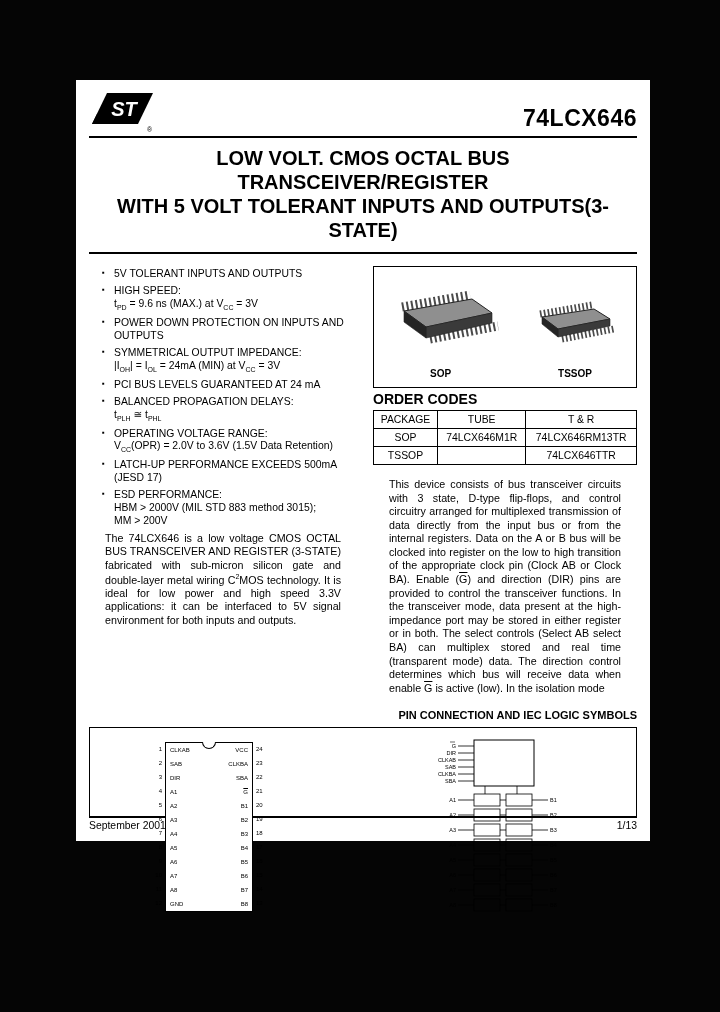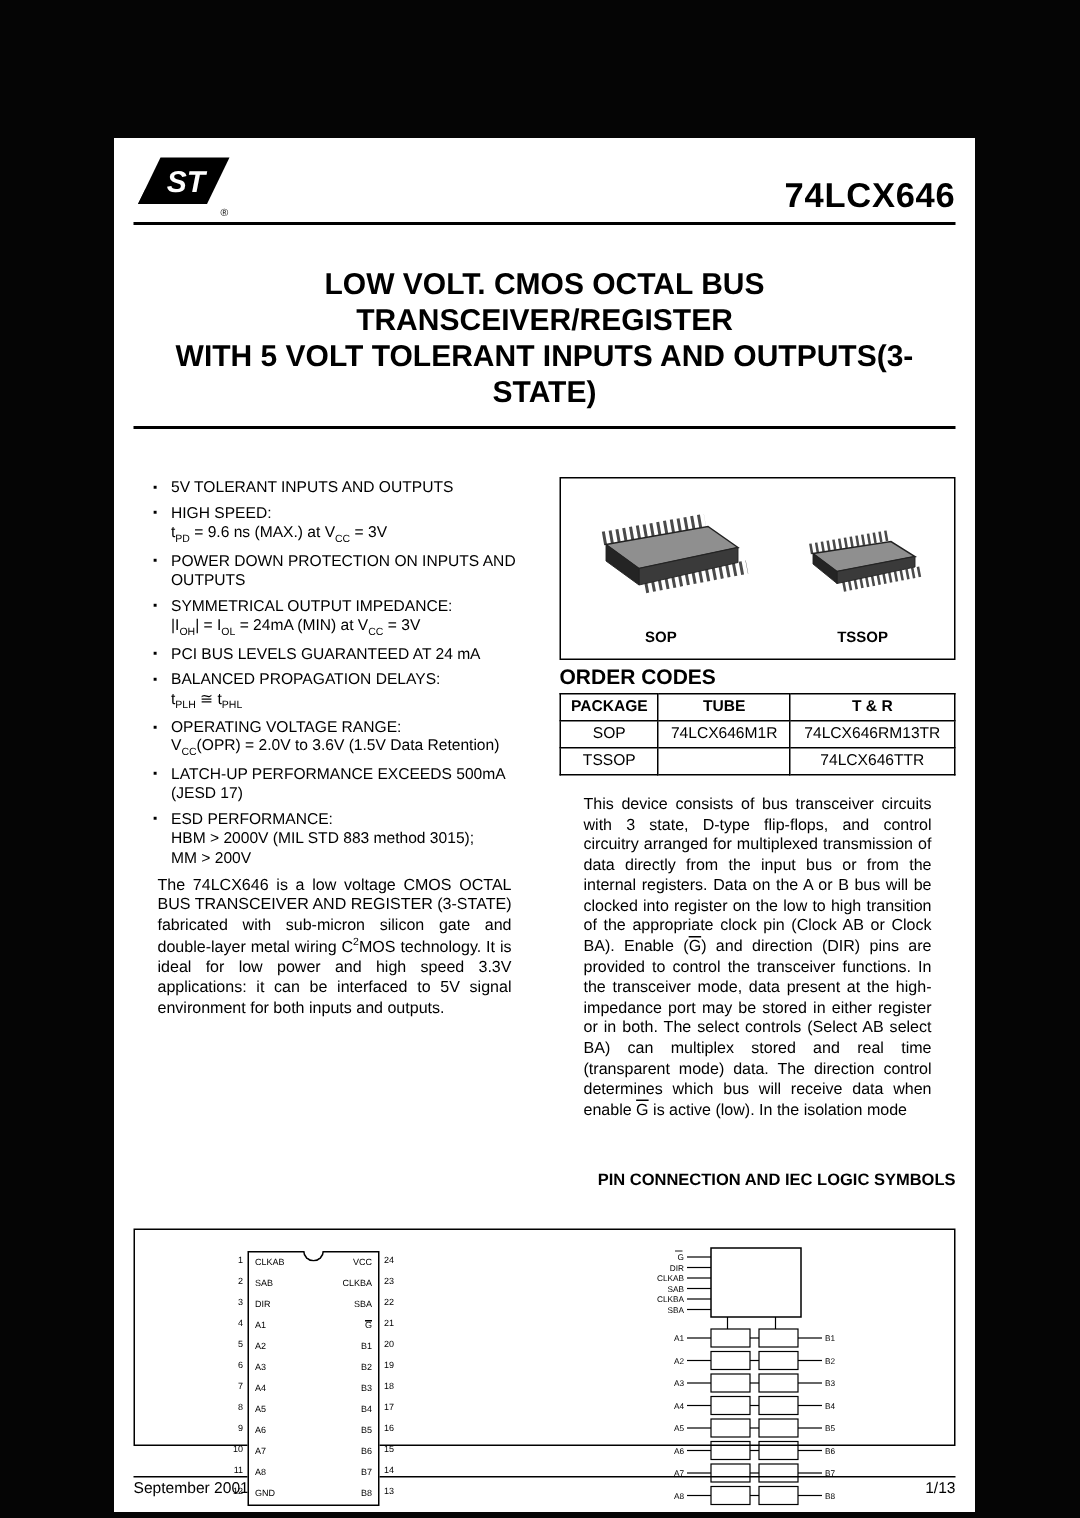--- a/index.html
+++ b/index.html
@@ -1,19 +1,19 @@
 <!DOCTYPE html>
 <html><head>
 <meta charset="utf-8">
 <style>
   html,body{margin:0;padding:0;background:#000;}
   body{width:720px;height:1012px;overflow:hidden;font-family:"Liberation Sans",sans-serif;color:#000;}
   .canvas{position:relative;width:720px;height:1012px;background:#050505;}
-  .page{position:absolute;left:76px;top:92px;width:574px;height:916px;background:#fff;box-sizing:border-box;
-        padding:8px 13px 10px;display:flex;flex-direction:column;gap:20px;}
+  .page{position:absolute;left:76px;top:80px;width:574px;height:761px;background:#fff;box-sizing:border-box;
+        padding:8px 13px 10px;display:flex;flex-direction:column;}
   
   .hdr{display:flex;justify-content:space-between;align-items:flex-end;border-bottom:2px solid #000;padding-bottom:2px;}
   .part{font-weight:bold;font-size:23px;letter-spacing:.5px;line-height:1;padding-bottom:4px;}
   
   .titleblk{border-bottom:2px solid #000;text-align:center;font-weight:bold;font-size:20px;line-height:1.2;padding:8px 0 10px;}
   
   .cols{display:flex;gap:16px;margin-top:12px;}
   .col-l{width:268px;flex:none;}
   .col-r{flex:1;min-width:0;}
   .features{list-style:none;margin:2px 12px 0;padding:0;font-size:10.4px;line-height:1.22;}
@@ -26,21 +26,21 @@
   .ov{text-decoration:overline;}
   
   .pkg-box{border:1px solid #000;height:120px;position:relative;}
   .pkg-label{position:absolute;bottom:8px;font-weight:bold;font-size:10px;}
   .lbl-sop{left:56px;}
   .lbl-tssop{right:44px;}
   .sop{position:absolute;left:16px;top:18px;}
   .tssop{position:absolute;right:14px;top:30px;}
   .oc{border-collapse:collapse;width:100%;margin-top:2px;}
   .oc th,.oc td{border:1px solid #000;font-size:10.4px;text-align:center;padding:2px 3px;height:13px;}
-  .oc th{font-weight:bold;}
+  .oc th{font-weight:normal;}
   .rpara{margin-top:13px;}
   
   .figh{font-weight:bold;font-size:11px;margin:14px 0 0;text-align:right;}
   .fig{border:1px solid #000;height:202px;margin-top:6px;position:relative;}
   .dip{position:absolute;left:60px;top:14px;display:flex;align-items:flex-start;}
   .dnum{display:flex;flex-direction:column;width:15px;}
   .dnum span{height:14px;line-height:14px;font-size:6px;}
   .nums-l span{text-align:right;padding-right:3px;}
   .nums-r span{text-align:left;padding-left:3px;}
   .dbody{position:relative;border:1px solid #000;width:86px;background:#fff;}

